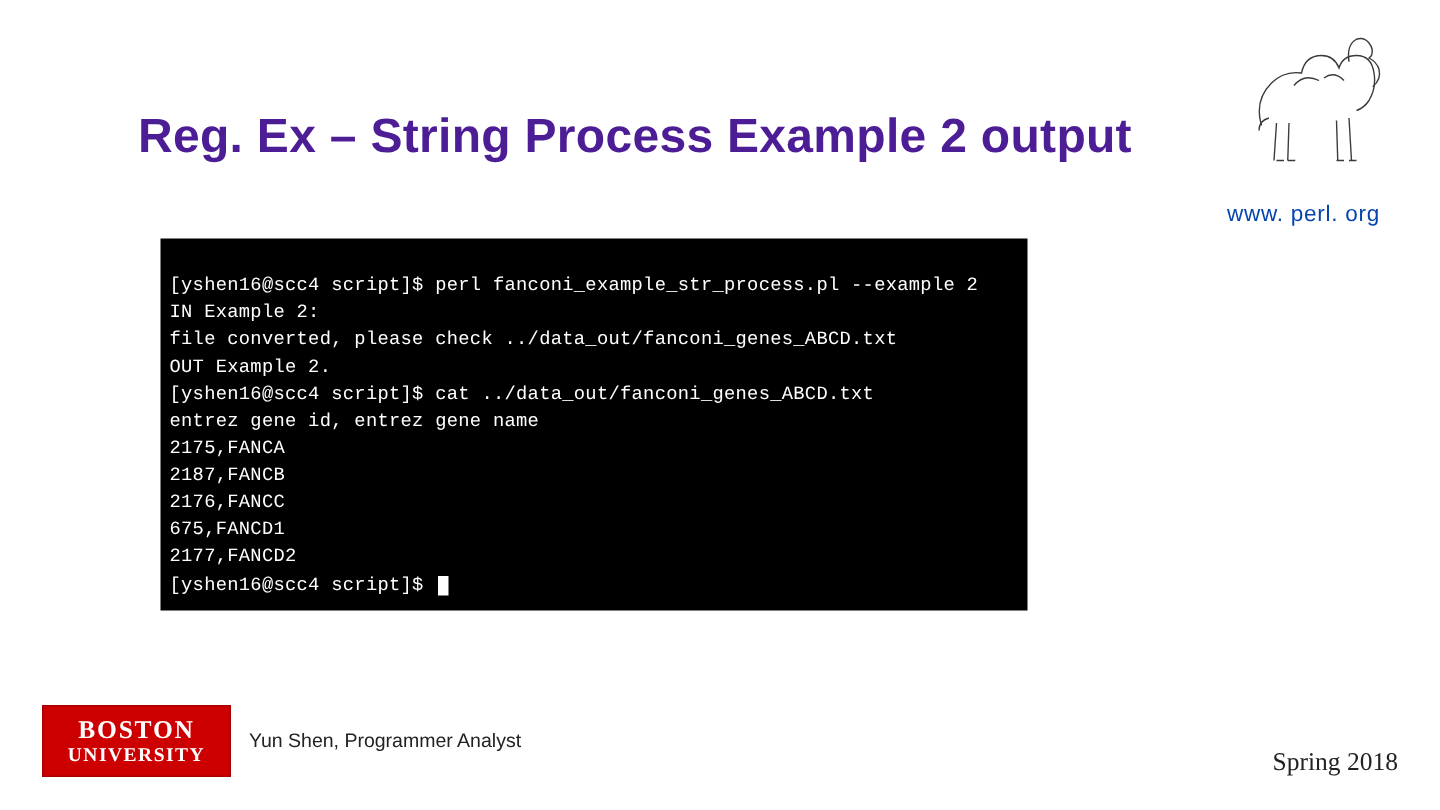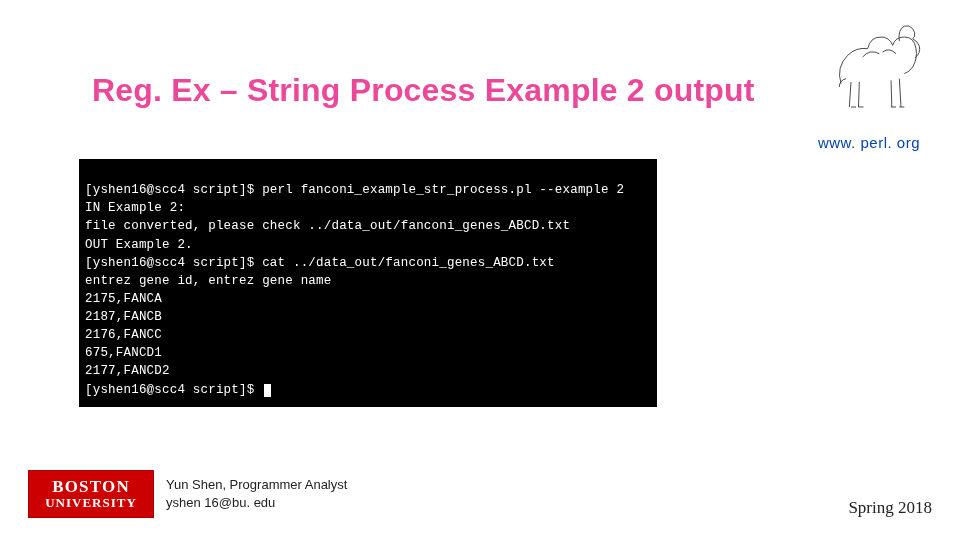--- a/index.html
+++ b/index.html
@@ -10,42 +10,42 @@
     font-family: "Segoe UI", Arial, sans-serif;
     position: relative;
     overflow: hidden;
   }
   .title {
     position: absolute;
     top: 72px;
     left: 92px;
     font-size: 32px;
     font-weight: 700;
-    color: #ec4899;
+    color: #4c1d95;
     letter-spacing: 0.2px;
   }
   .camel {
     position: absolute;
     top: 20px;
     right: 34px;
     width: 100px;
     height: 94px;
   }
   .perl-link {
     position: absolute;
     top: 134px;
     right: 40px;
     font-size: 15px;
     color: #0645ad;
     letter-spacing: 0.5px;
   }
   .terminal {
     position: absolute;
     top: 159px;
-    left: 79px;
+    left: 107px;
     width: 578px;
     background: #000000;
     color: #ffffff;
     font-family: "Courier New", monospace;
     font-size: 12.5px;
     line-height: 1.45;
     padding: 4px 6px 8px 6px;
     white-space: pre;
     letter-spacing: 0.2px;
   }
@@ -133,17 +133,16 @@
 </div>
 
 <div class="footer">
   <div class="footer-left">
     <div class="bu-logo">
       <div class="l1">BOSTON</div>
       <div class="l2">UNIVERSITY</div>
     </div>
     <div class="author-block">
       <div>Yun Shen, Programmer Analyst</div>
-      <div>yshen 16@bu. edu</div>
     </div>
   </div>
   <div class="semester">Spring 2018</div>
 </div>
 
 </body></html>

